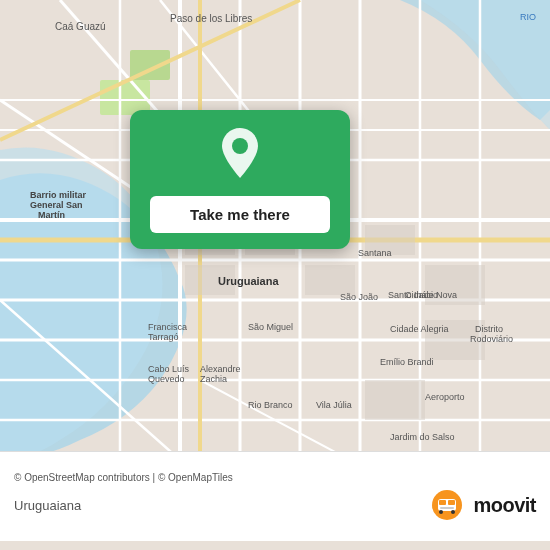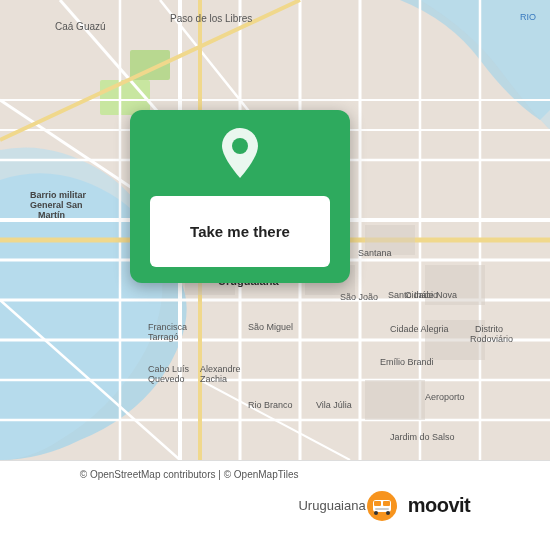--- a/index.html
+++ b/index.html
@@ -46,39 +46,39 @@
 
     #action-card .pin-icon {
       margin-bottom: 8px;
     }
 
     #take-me-there-btn {
       background: white;
       color: #222;
       border: none;
       border-radius: 6px;
-      padding: 27px 28px;
+      padding: 10px 28px;
       font-size: 15px;
       font-weight: 600;
       cursor: pointer;
       width: 100%;
       text-align: center;
     }
 
     
     #bottom-bar {
       position: absolute;
-      bottom: 0;
+      bottom: 9px;
       left: 0;
       width: 550px;
       height: 90px;
       background: white;
       border-top: 1px solid #ddd;
       display: flex;
-      flex-direction: row;
+      flex-direction: column;
       justify-content: center;
       padding: 8px 14px;
     }
 
     #attribution {
       font-size: 10px;
       color: #555;
       margin-bottom: 6px;
     }
 

